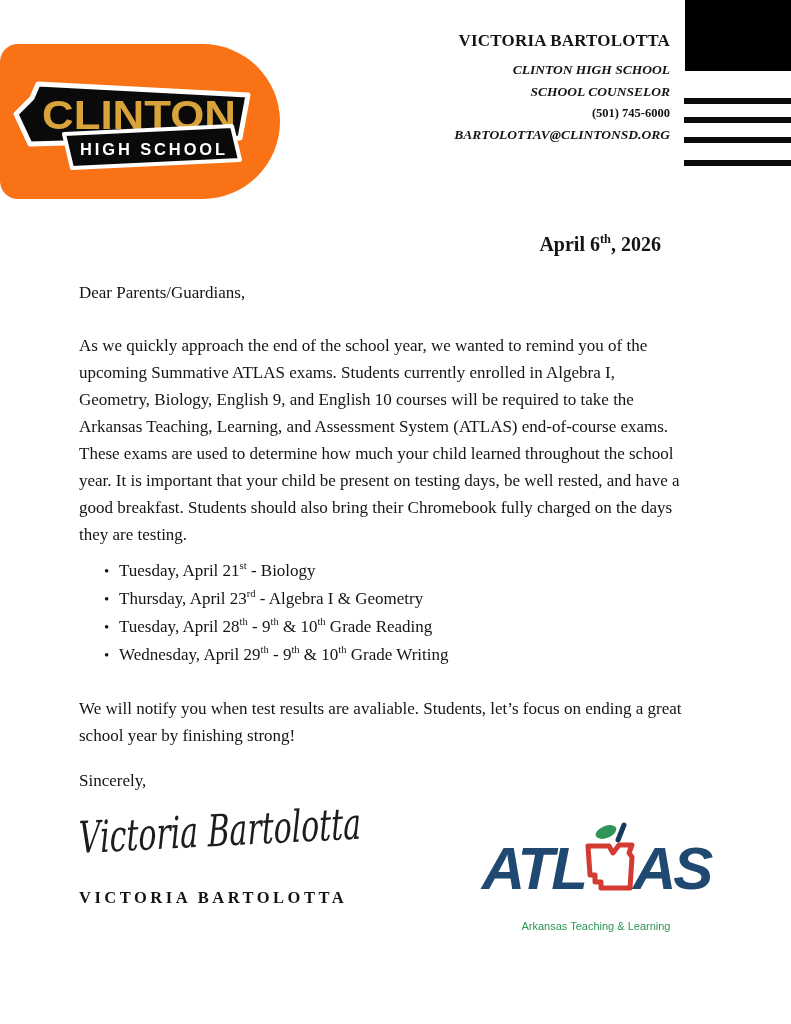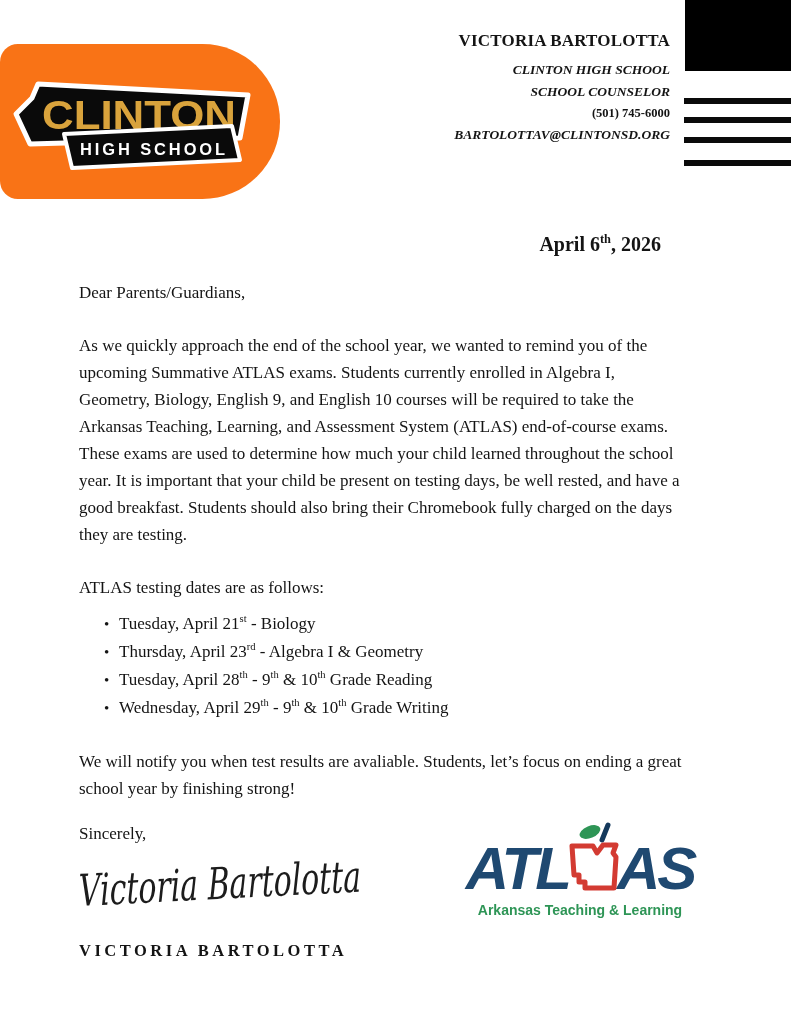--- a/index.html
+++ b/index.html
@@ -57,35 +57,35 @@
     font-family:"DejaVu Serif", serif;
     font-style:italic;font-weight:normal;
     font-size:44px;line-height:68px;
     white-space:nowrap;color:#1c1c1c;
     transform:scaleX(.68) rotate(-2deg);
     transform-origin:left center;
   }
   .typed-name{font-weight:bold;font-size:16.5px;letter-spacing:3.5px;margin-top:8px;}
 
   
-  .atlas-logo{position:absolute;left:468px;top:820px;width:224px;text-align:center;}
+  .atlas-logo{position:absolute;left:484px;top:820px;width:224px;text-align:center;}
   .atlas-wordmark{
     display:flex;justify-content:center;align-items:flex-end;
     height:78px;
     font-family:"Liberation Sans", sans-serif;
     font-weight:900;font-style:italic;
     font-size:60px;line-height:58px;letter-spacing:-3px;
     color:var(--navy,#1F4971);
   }
   .atlas-letters{position:relative;z-index:1;}
   .atlas-state{position:relative;z-index:2;margin:0 -5px;flex:0 0 auto;}
   .atlas-sub{
     font-family:"Liberation Sans", sans-serif;
-    font-weight:bold;font-size:14px;line-height:17px;
-    color:var(--green,#2E9556);margin-top:4px;
+    font-weight:normal;font-size:11px;line-height:17px;
+    color:var(--green,#2E9556);margin-top:20px;
   }
 </style>
 </head>
 <body>
 
 <div class="page">
 
   <div class="brand-pill">
     <svg class="brand-badge" viewBox="0 0 238 92">
       <polygon points="24,6 234,17 226,60 16,66 2,36 18,20" fill="#0a0a0a" stroke="#ffffff" stroke-width="5" stroke-linejoin="round"></polygon>
@@ -106,21 +106,20 @@
   <div class="deco-block"></div>
   <div class="deco-stripe stripe-1"></div>
   <div class="deco-stripe stripe-2"></div>
   <div class="deco-stripe stripe-3"></div>
   <div class="deco-stripe stripe-4"></div>
 
   <div class="letter">
     <div class="date-line">April 6<sup>th</sup>, 2026</div>
     <div class="salutation">Dear Parents/Guardians,</div>
     <div class="para">As we quickly approach the end of the school year, we wanted to remind you of the upcoming Summative ATLAS exams. Students currently enrolled in Algebra I, Geometry, Biology, English 9, and English 10 courses will be required to take the Arkansas Teaching, Learning, and Assessment System (ATLAS) end-of-course exams. These exams are used to determine how much your child learned throughout the school year. It is important that your child be present on testing days, be well rested, and have a good breakfast. Students should also bring their Chromebook fully charged on the days they are testing.</div>
-    <div class="list-intro">ATLAS testing dates are as follows:</div>
     <ul class="dates">
         <li>Tuesday, April 21<sup>st</sup> - Biology</li>
         <li>Thursday, April 23<sup>rd</sup> - Algebra I &amp; Geometry</li>
         <li>Tuesday, April 28<sup>th</sup> - 9<sup>th</sup> &amp; 10<sup>th</sup> Grade Reading</li>
         <li>Wednesday, April 29<sup>th</sup> - 9<sup>th</sup> &amp; 10<sup>th</sup> Grade Writing</li>
       </ul>
     <div class="para">We will notify you when test results are avaliable. Students, let’s focus on ending a great school year by finishing strong!</div>
     <div class="closing">Sincerely,</div>
     <div class="signature-script">Victoria Bartolotta</div>
     <div class="typed-name">VICTORIA BARTOLOTTA</div>

